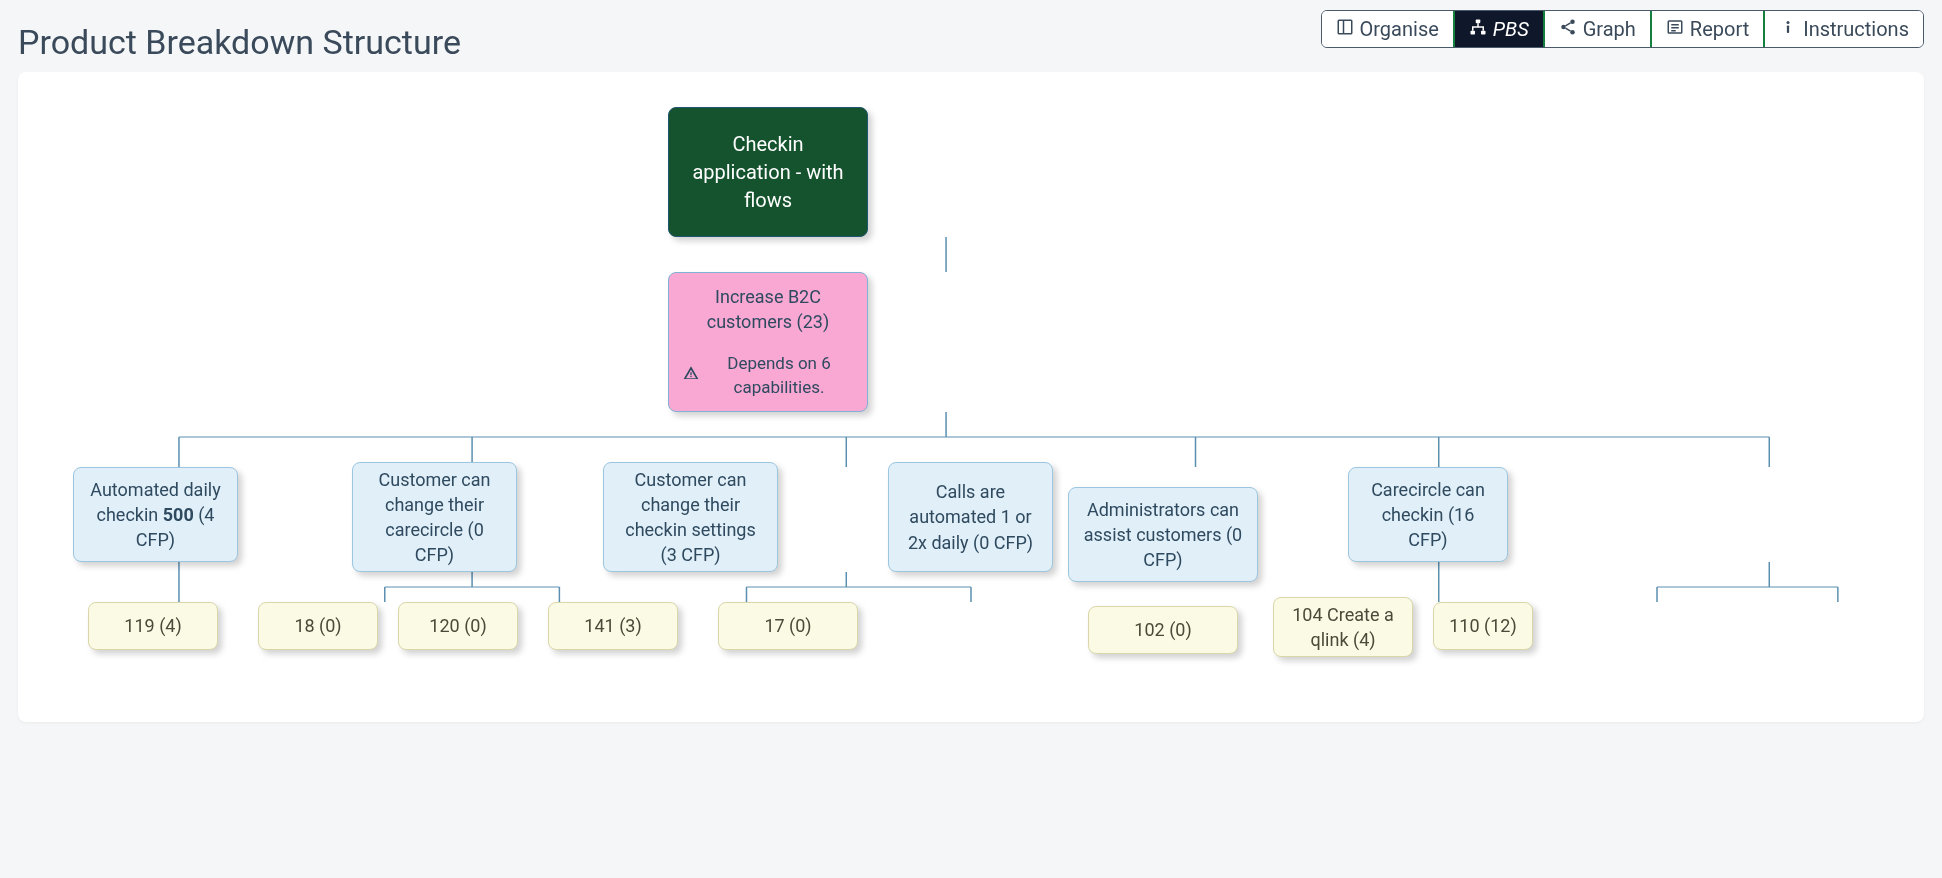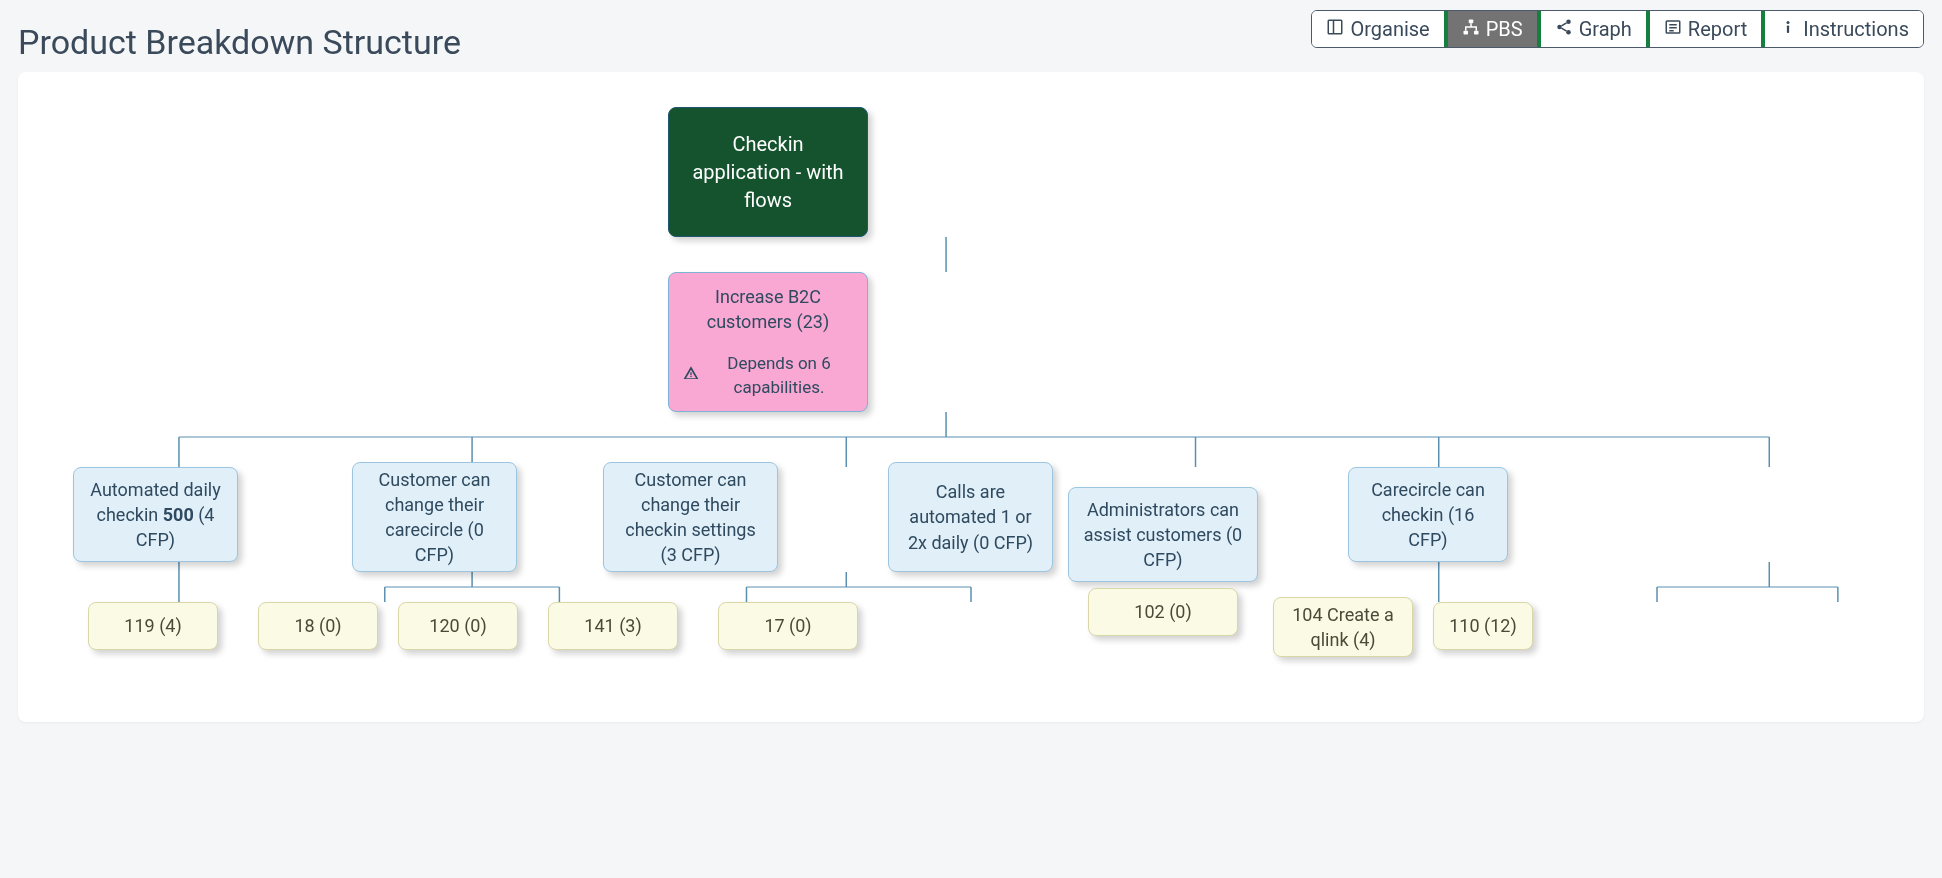--- a/index.html
+++ b/index.html
@@ -25,30 +25,31 @@
     display: flex;
     border: 1px solid #4a5a6a;
     border-radius: 6px;
     overflow: hidden;
   }
   .tab {
     padding: 6px 14px;
     font-size: 20px;
     color: #3a4a5a;
     background: #fff;
-    border-right: 4px solid #15803d;
+    border-right: 2px solid #15803d;
     display: flex;
     align-items: center;
     gap: 6px;
     cursor: pointer;
   }
   .tab:last-child { border-right: none; }
   .tab.active {
-    background: #737373;
+    background: #0f172a;
     color: #fff;
+    font-style: italic;
   }
   .tab svg { width: 18px; height: 18px; }
   .canvas {
     background: #fff;
     border-radius: 8px;
     padding: 20px 30px 40px 30px;
     min-height: 630px;
     position: relative;
     box-shadow: 0 1px 3px rgba(0,0,0,0.05);
   }
@@ -254,21 +255,21 @@
     </div>
     <div class="node leaf" style="left:350px; top:510px; width:120px; height:48px;">
       <span>120 (0)</span>
     </div>
     <div class="node leaf" style="left:500px; top:510px; width:130px; height:48px;">
       <span>141 (3)</span>
     </div>
     <div class="node leaf" style="left:670px; top:510px; width:140px; height:48px;">
       <span>17 (0)</span>
     </div>
-    <div class="node leaf" style="left:1040px; top:496px; width:150px; height:48px;">
+    <div class="node leaf" style="left:1040px; top:514px; width:150px; height:48px;">
       <span>102 (0)</span>
     </div>
     <div class="node leaf" style="left:1225px; top:505px; width:140px; height:60px;">
       <span>104 Create a qlink (4)</span>
     </div>
     <div class="node leaf" style="left:1385px; top:510px; width:100px; height:48px;">
       <span>110 (12)</span>
     </div>
 
   </div>

